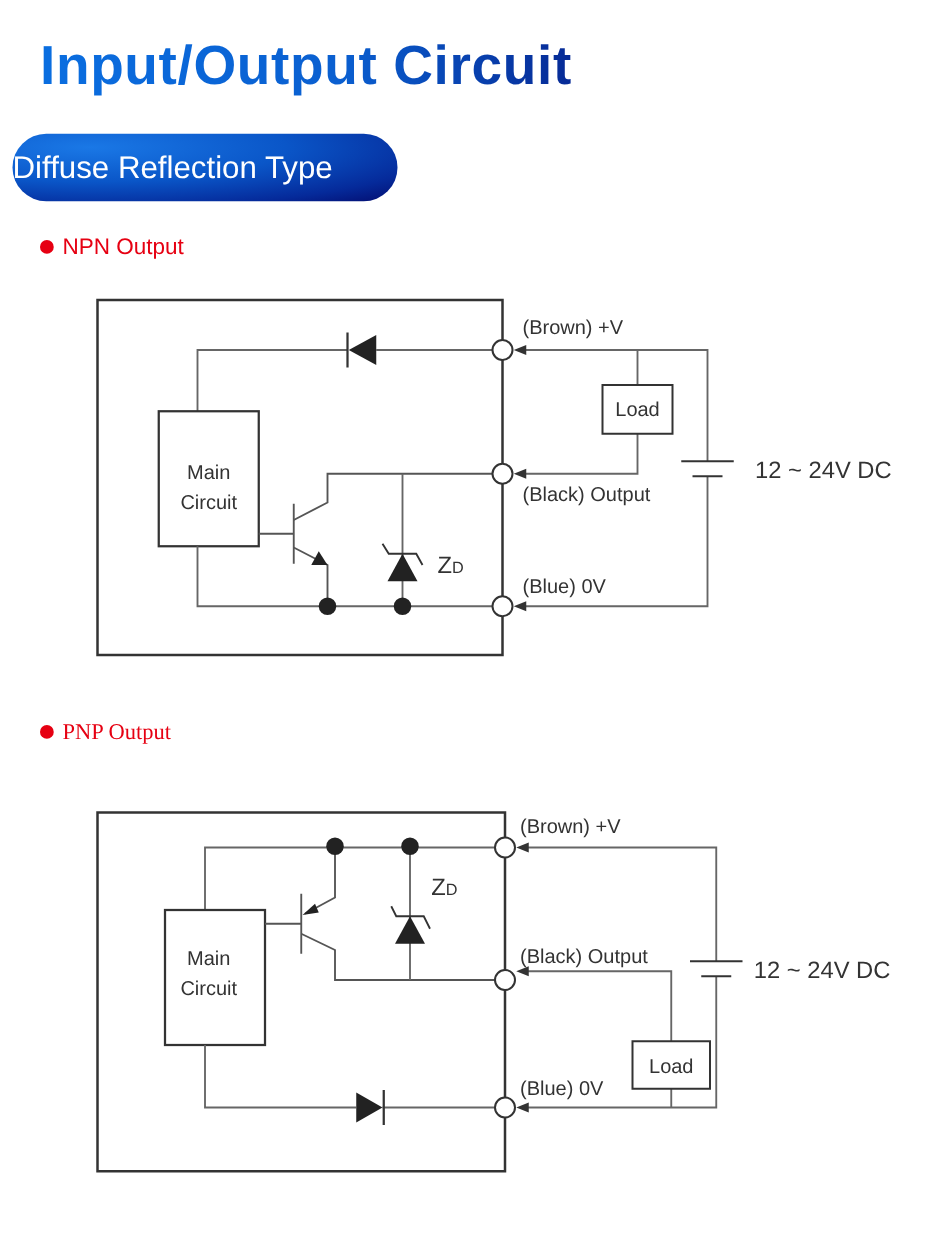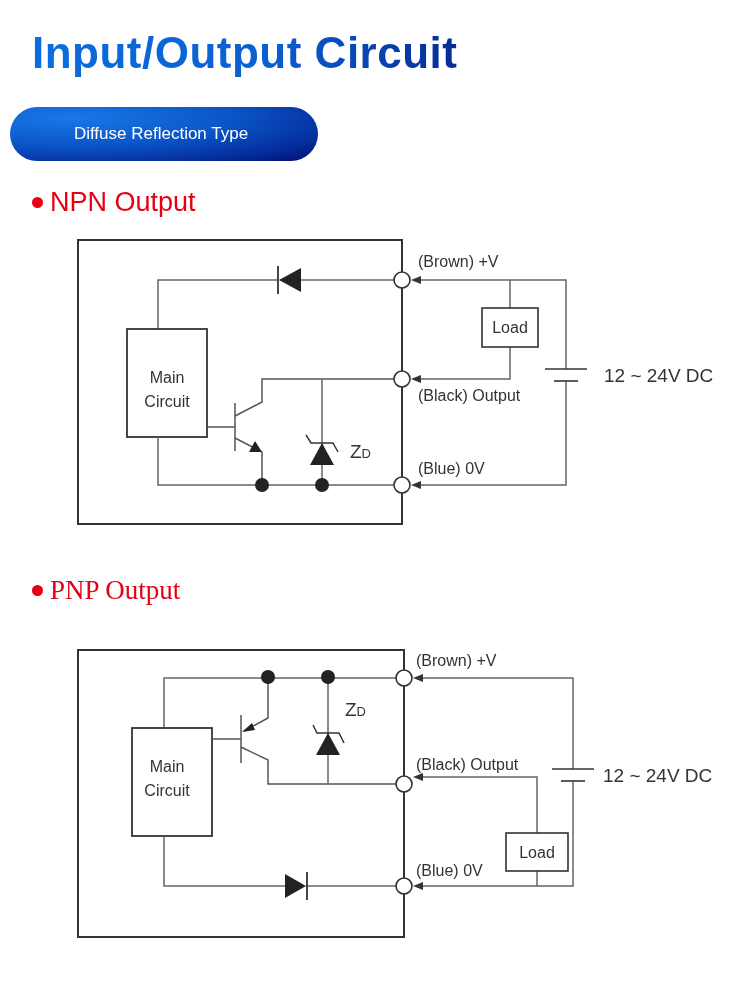--- a/index.html
+++ b/index.html
@@ -9,25 +9,25 @@
       font-size: 44px; font-weight: bold; letter-spacing: 0.5px;
       background: linear-gradient(90deg, #0a6ee0 0%, #0a5fd0 35%, #06248f 65%, #020a6a 100%);
       -webkit-background-clip: text; background-clip: text; color: transparent;
       padding-left: 0;
       margin-left: 32px;
     }
     .pill {
       position: absolute; left: 10px; top: 107px; width: 308px; height: 54px;
       border-radius: 27px;
       background: radial-gradient(ellipse at 20% 20%, #1a78e6 0%, #0a56c8 45%, #052a9a 80%, #030d70 100%);
-      color: #ffffff; font-size: 17px; line-height: 54px; text-align: center;
+      color: #ffffff; font-size: 25px; line-height: 54px; text-align: left;
       box-sizing: border-box; padding-right: 6px;
     }
     .section-title {
-      position: absolute; left: 32px; font-size: 27px; color: #e60012;
+      position: absolute; left: 32px; font-size: 18px; color: #e60012;
       display: flex; align-items: center;
     }
     .section-title .dot {
       display: inline-block; width: 11px; height: 11px; border-radius: 50%;
       background: #e60012; margin-right: 7px;
     }
     .npn-title { top: 187px; }
     .pnp-title { top: 575px; font-family: Liberation Serif, serif; }
     svg.diagram { position: absolute; left: 0; top: 0; }
     svg text { font-family: "Liberation Sans", "DejaVu Sans", sans-serif; fill: #333333; }

